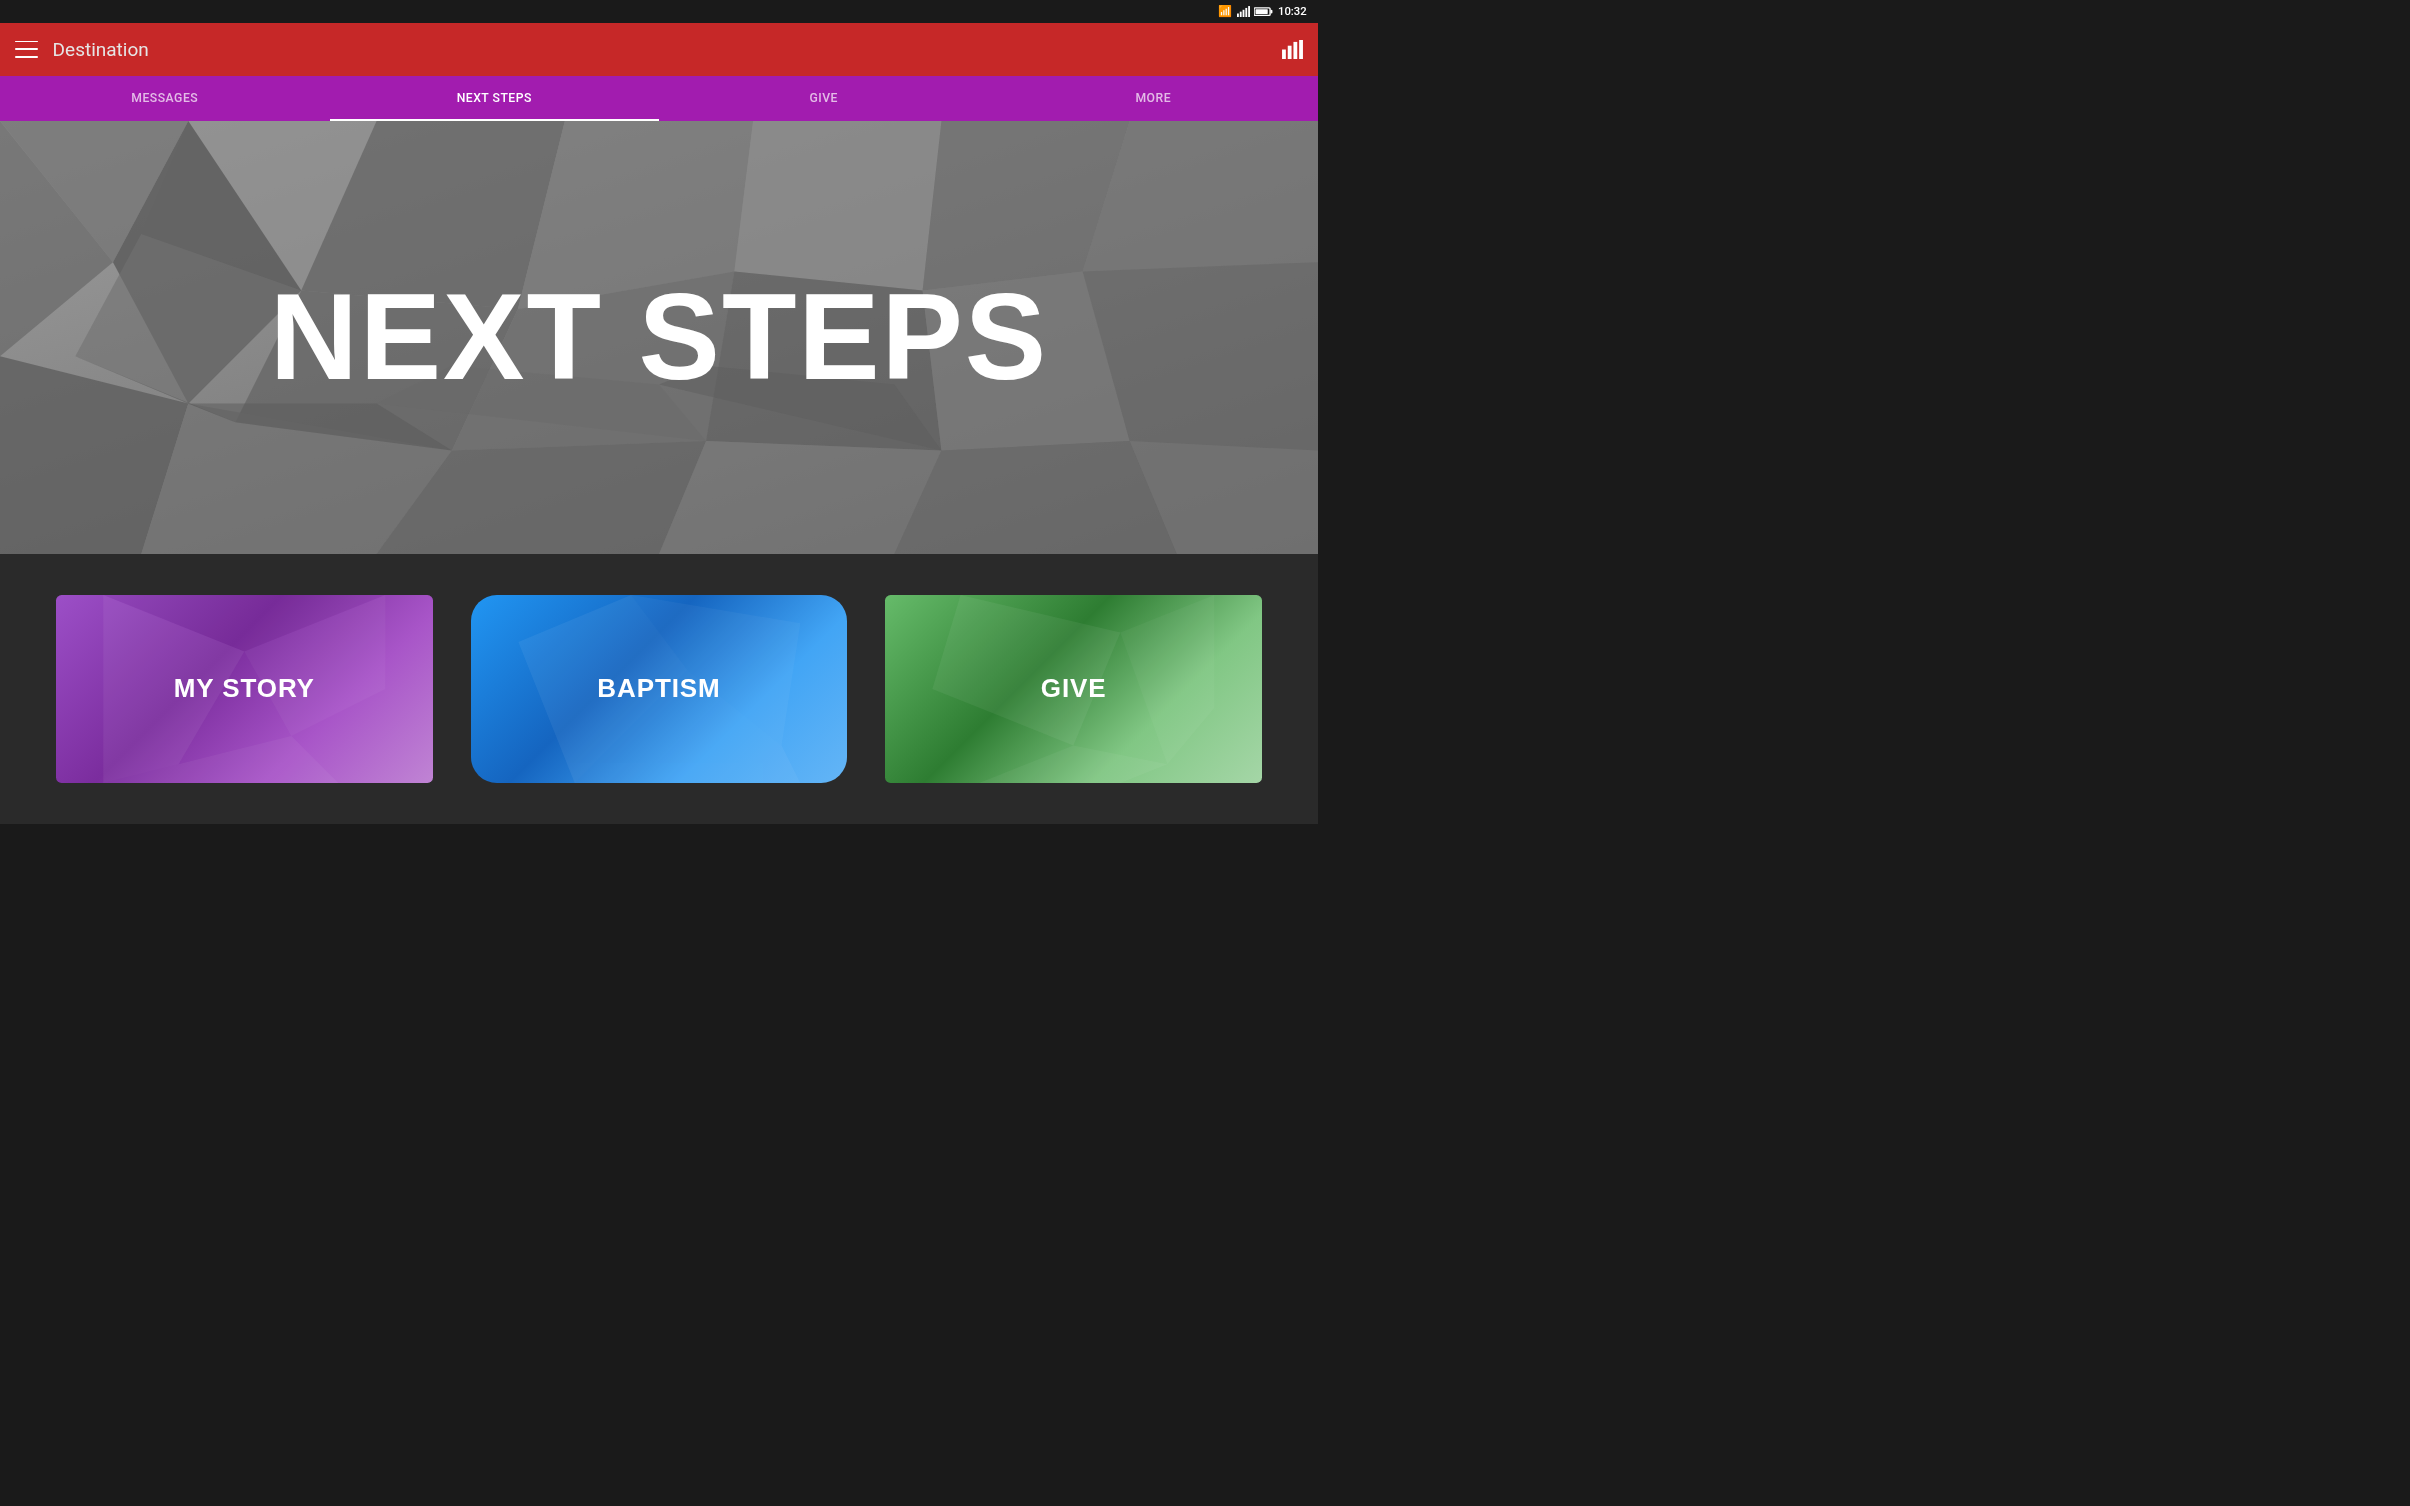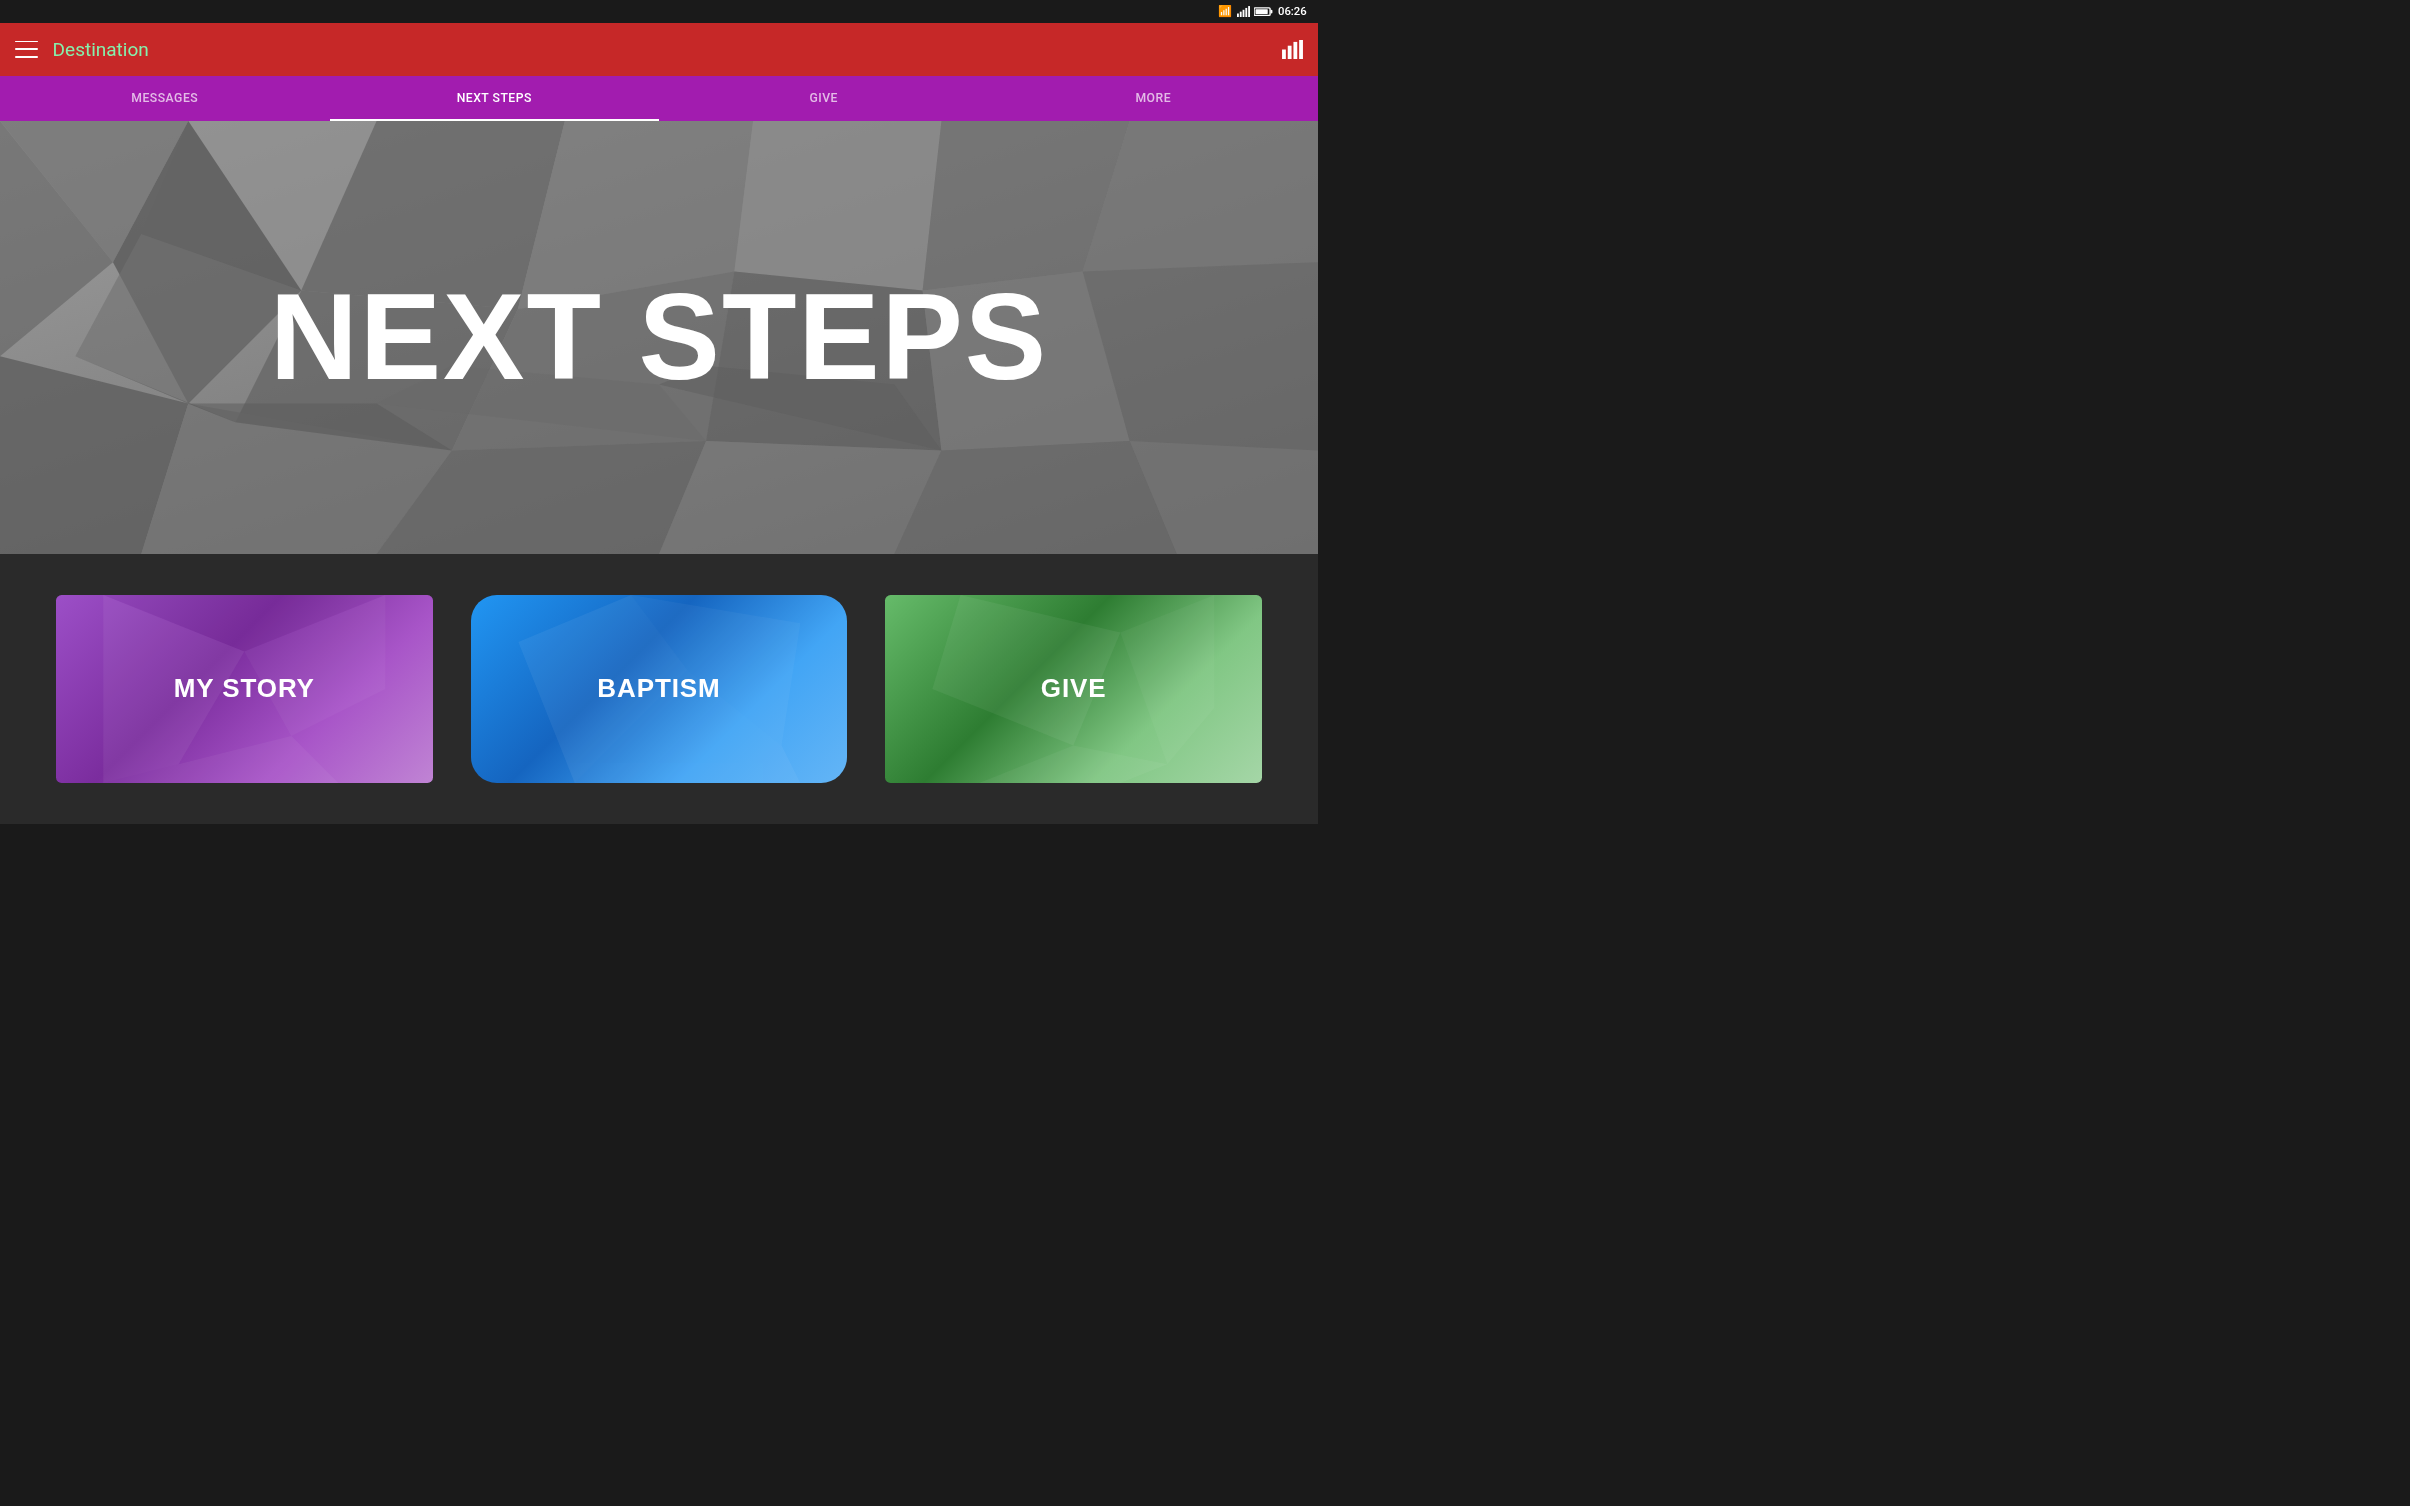--- a/index.html
+++ b/index.html
@@ -57,21 +57,21 @@
     }
 
     #hamburger span {
       display: block;
       height: 1.9px;
       background: white;
       border-radius: 0.9px;
     }
 
     #app-title {
-      color: #86efac;
+      color: #e5e5e5;
       font-size: 19px;
       font-weight: 400;
       margin-left: 15px;
       flex: 1;
     }
 
     #chart-icon {
       color: white;
       font-size: 19px;
       cursor: pointer;
@@ -221,21 +221,21 @@
       <rect x="6" y="4" width="2" height="8" fill="white"></rect>
       <rect x="9" y="2" width="2" height="10" fill="white"></rect>
       <rect x="12" y="0" width="2" height="12" fill="white"></rect>
     </svg>
 
     <svg width="19" height="11.3" viewBox="0 0 20 12" style="vertical-align:middle;">
       <rect x="0" y="2" width="17" height="8" rx="1" fill="none" stroke="white" stroke-width="1.5"></rect>
       <rect x="17.5" y="4" width="2" height="4" rx="1" fill="white"></rect>
       <rect x="1.5" y="3.5" width="13" height="5" rx="0.5" fill="white"></rect>
     </svg>
-    <span class="time">06:26</span>
+    <span class="time">10:32</span>
   </div>
 </div>
 
 <div id="app-bar">
   <div id="hamburger">
     <span></span>
     <span></span>
     <span></span>
   </div>
   <span id="app-title">Destination</span>

